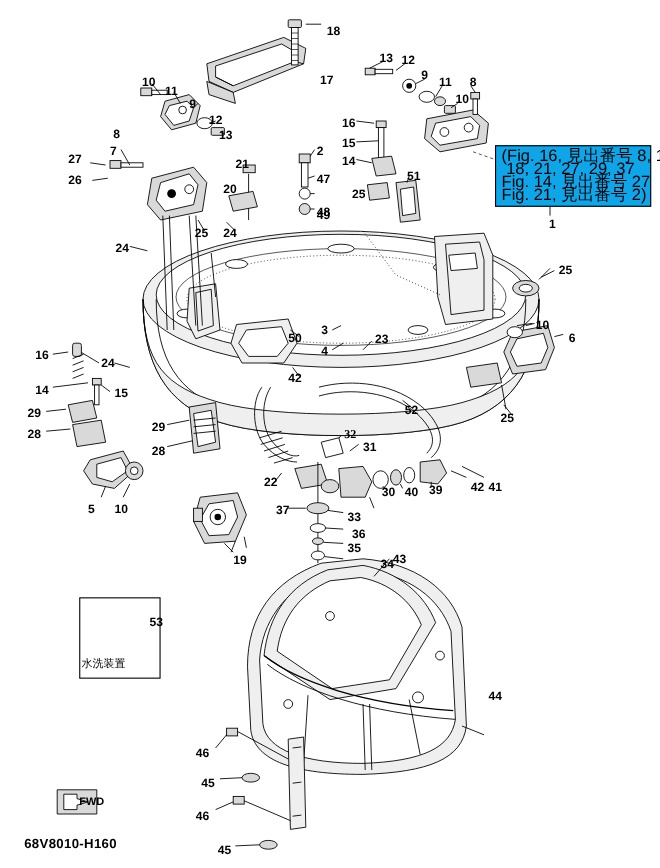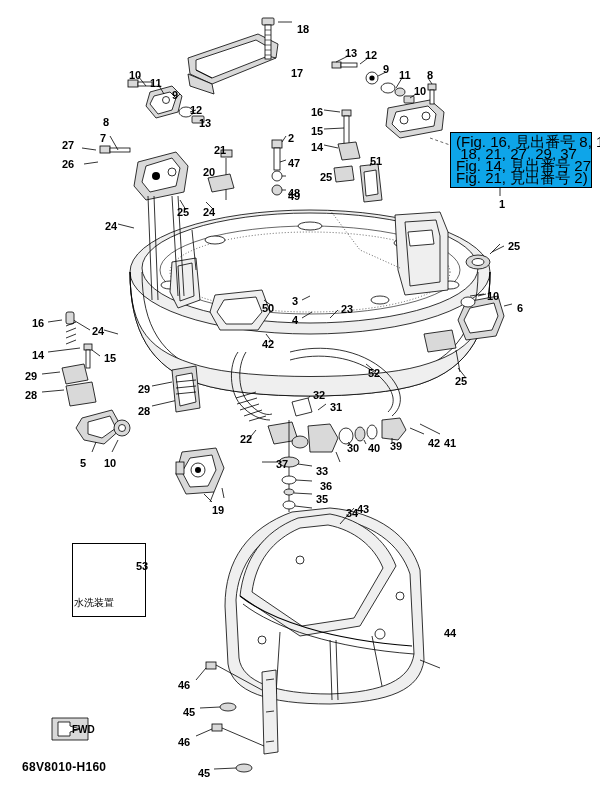--- a/index.html
+++ b/index.html
@@ -443,32 +443,32 @@
       <div class="lbl" style="left: 32px; top: 350px;">14</div>
       <div class="lbl" style="left: 104px; top: 353px;">15</div>
       <div class="lbl" style="left: 25px; top: 371px;">29</div>
       <div class="lbl" style="left: 25px; top: 390px;">28</div>
       <div class="lbl" style="left: 138px; top: 384px;">29</div>
       <div class="lbl" style="left: 138px; top: 406px;">28</div>
       <div class="lbl" style="left: 80px; top: 458px;">5</div>
       <div class="lbl" style="left: 104px; top: 458px;">10</div>
       <div class="lbl" style="left: 212px; top: 505px;">19</div>
       <div class="lbl" style="left: 240px; top: 434px;">22</div>
-      <div class="lbl" style="left: 251px; top: 459px; margin-left: 25px;">37</div>
+      <div class="lbl" style="left: 251px; top: 459px;">37</div>
       <div class="lbl" style="left: 316px; top: 466px;">33</div>
       <div class="lbl" style="left: 320px; top: 481px;">36</div>
       <div class="lbl" style="left: 316px; top: 494px;">35</div>
       <div class="lbl" style="left: 316px; top: 508px; margin-left: 30px;">34</div>
       <div class="lbl" style="left: 347px; top: 443px;">30</div>
       <div class="lbl" style="left: 368px; top: 443px;">40</div>
       <div class="lbl" style="left: 390px; top: 441px;">39</div>
       <div class="lbl" style="left: 428px; top: 438px;">42</div>
       <div class="lbl" style="left: 444px; top: 438px;">41</div>
       <div class="lbl" style="left: 330px; top: 402px;">31</div>
-      <div class="lbl" style="left: 313px; top: 390px;">32</div>
+      <div class="lbl" style="left: 313px; top: 390px; font-family: Liberation Serif, serif;">32</div>
       <div class="lbl" style="left: 368px; top: 368px;">52</div>
       <div class="lbl" style="left: 357px; top: 504px;">43</div>
       <div class="lbl" style="left: 444px; top: 628px;">44</div>
       <div class="lbl" style="left: 178px; top: 680px;">46</div>
       <div class="lbl" style="left: 183px; top: 707px;">45</div>
       <div class="lbl" style="left: 178px; top: 737px;">46</div>
       <div class="lbl" style="left: 198px; top: 768px;">45</div>
     </div>
 
 </div>

